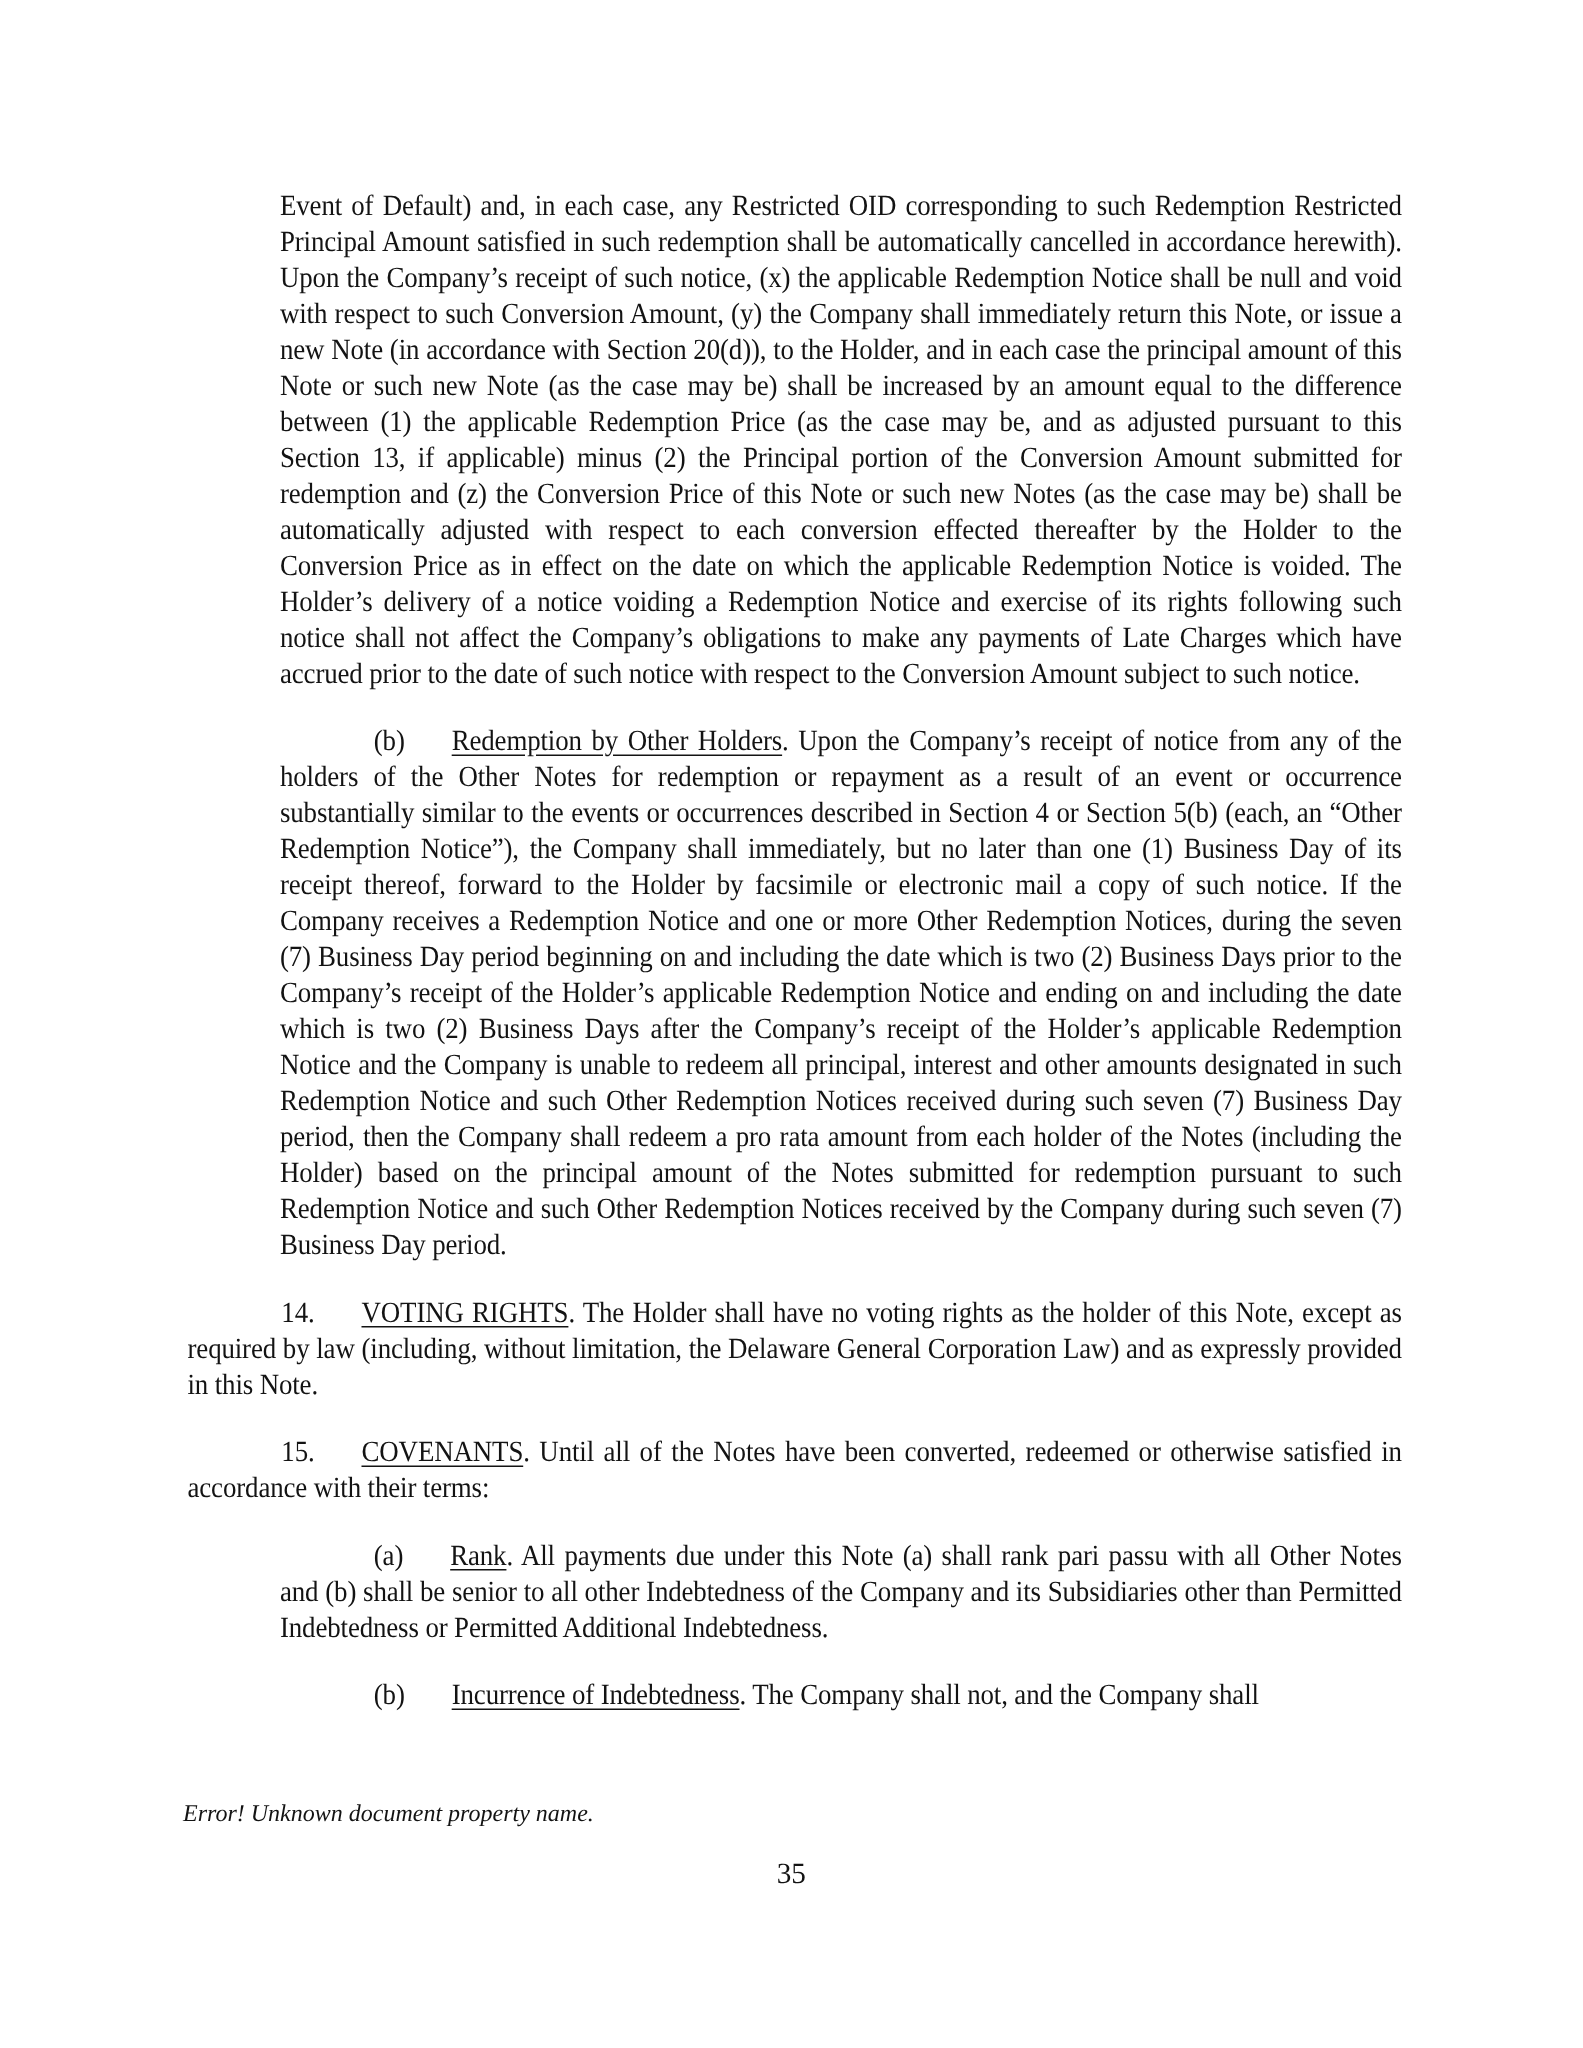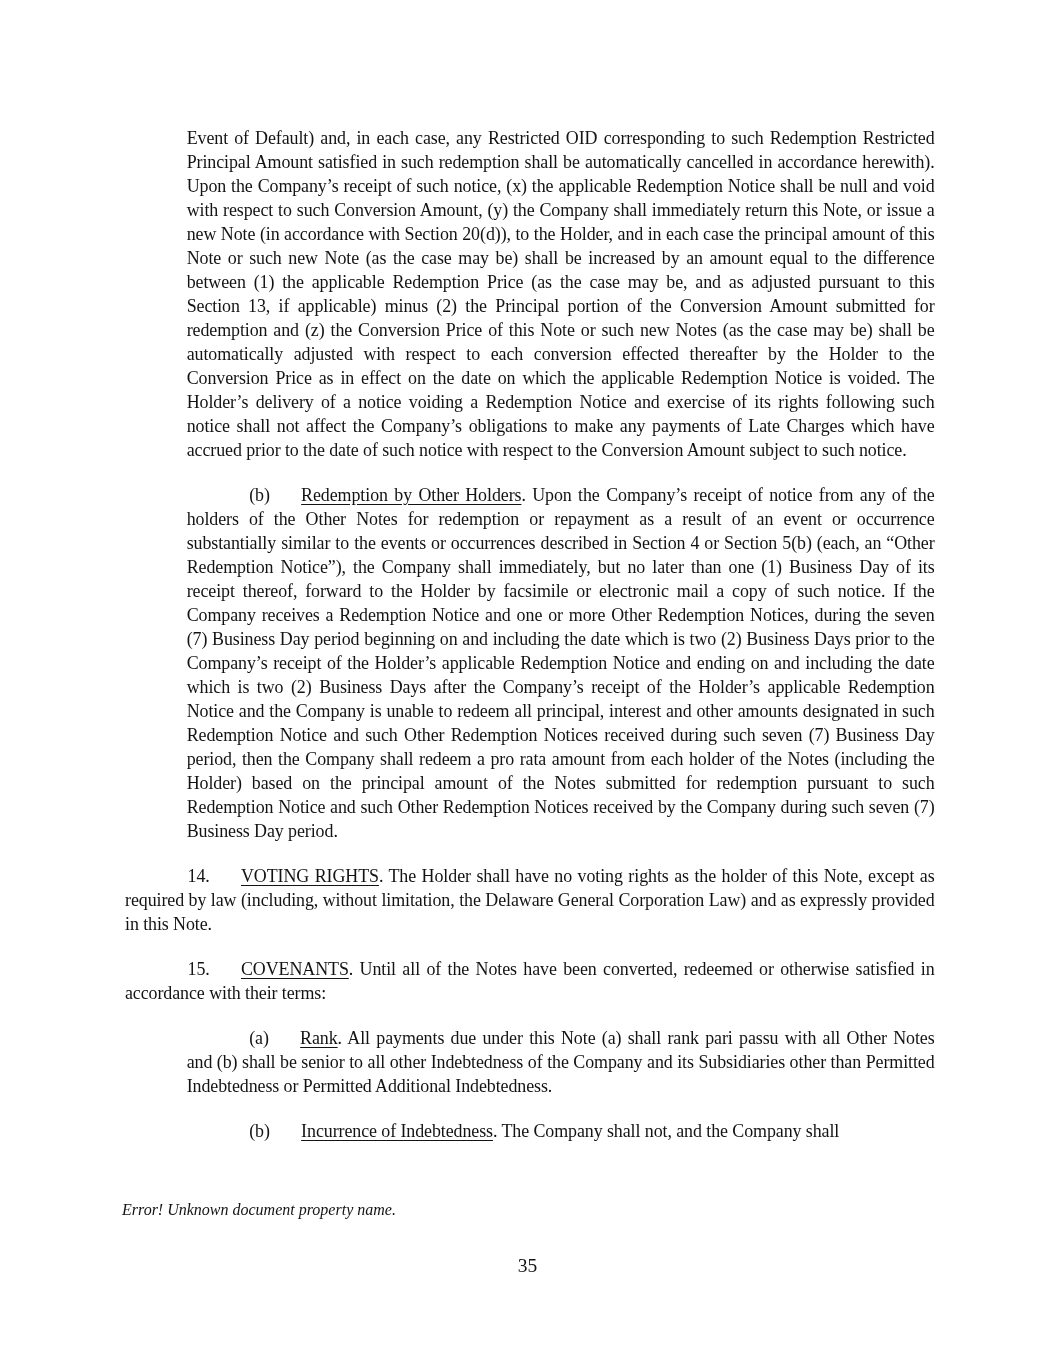--- a/index.html
+++ b/index.html
@@ -47,21 +47,20 @@
   }
   .page-number {
     position: absolute;
     top: 1238px;
     left: 0;
     width: 1055px;
     text-align: center;
     font-size: 19.5px;
     line-height: 24px;
     color: #131313;
-    margin-top: 16px;
   }
   .footer-note {
     position: absolute;
     top: 1200px;
     left: 122px;
     font-size: 16px;
     line-height: 20px;
     color: #131313;
     font-style: italic;
   }

